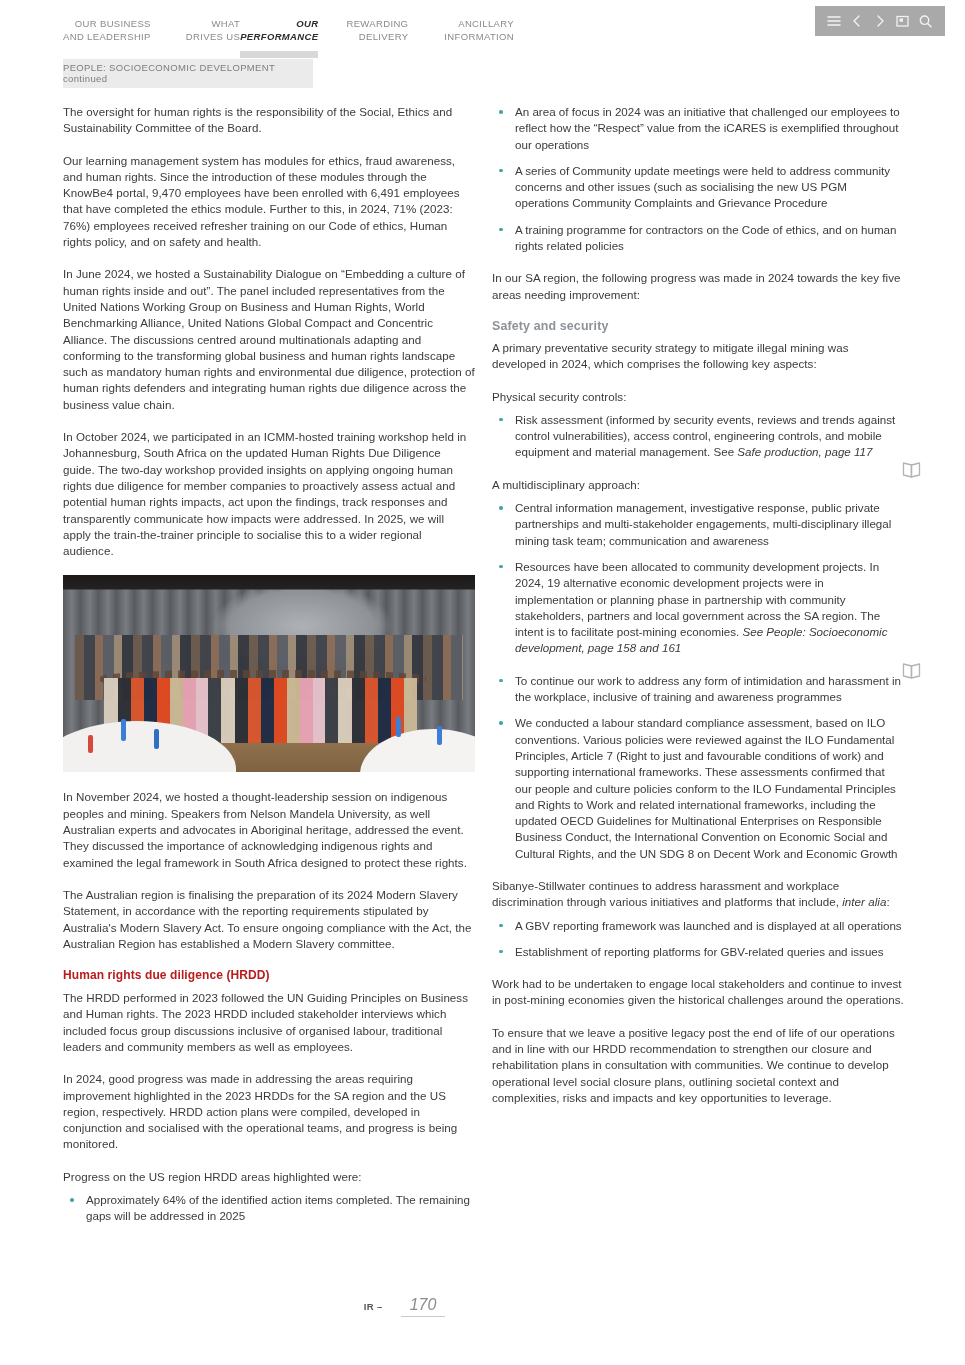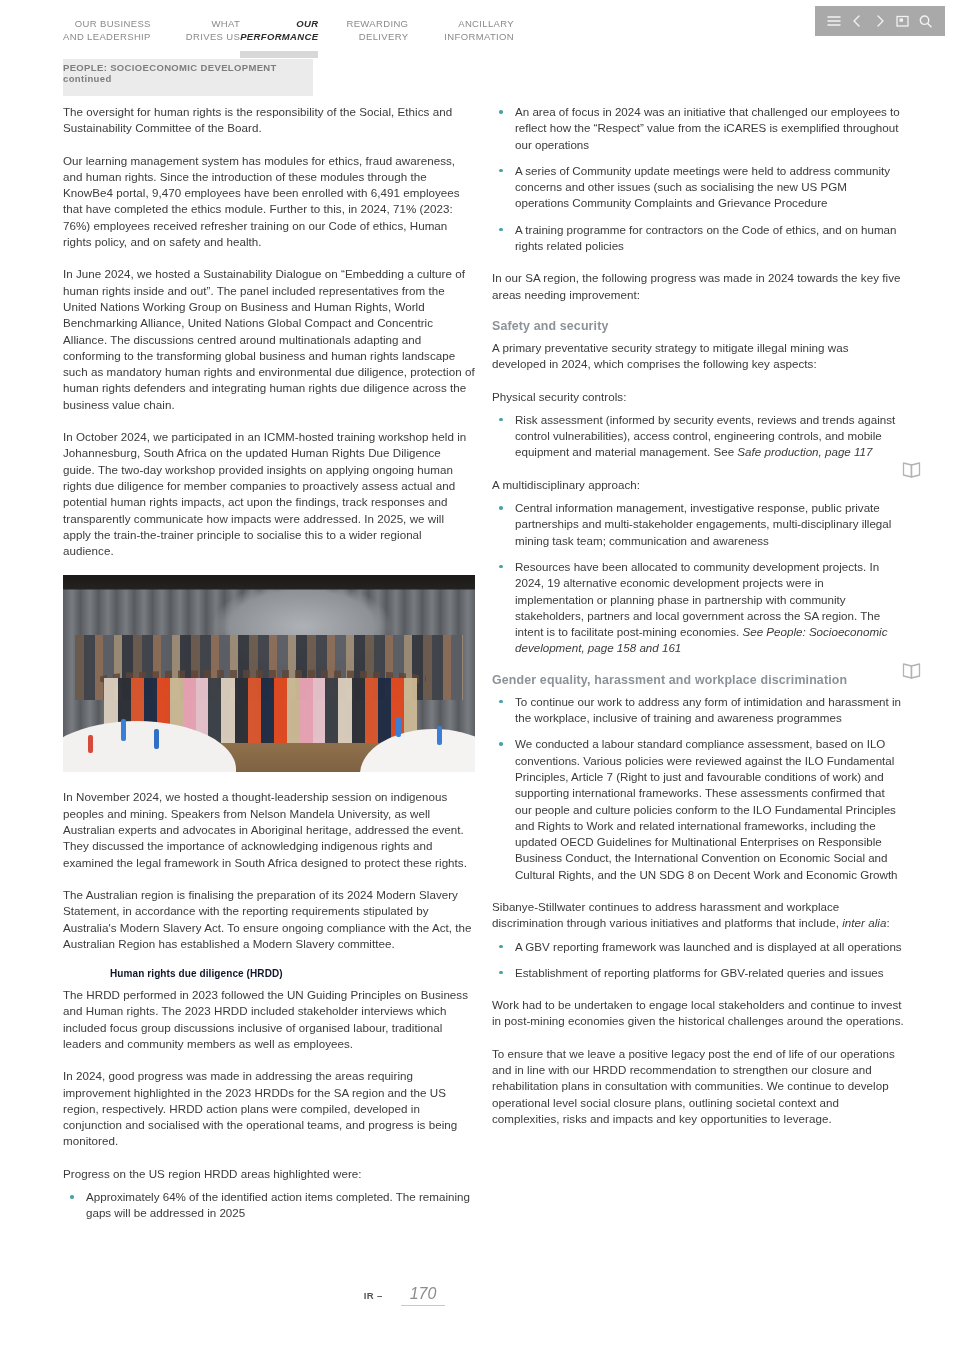--- a/index.html
+++ b/index.html
@@ -65,23 +65,22 @@
   .nav-gap-4 { margin-right: 36px; }
 
   #breadcrumb {
     position: absolute;
     left: 63px;
     top: 59px;
     font-size: 9.5px;
     letter-spacing: 0.35px;
     color: #7d7d7d;
     background: #ebebeb;
-    padding: 3px 6px 12px 0px;
+    padding: 3px 6px 4px 0px;
     width: 250px;
-    font-weight: bold;
   }
 
   
   #toolbar {
     position: absolute;
     right: 20px;
     top: 6px;
     width: 130px;
     height: 30px;
     background: #a9a9a9;
@@ -112,26 +111,25 @@
   p.body {
     font-size: 11.6px;
     line-height: 16.3px;
     color: #3b3b3b;
     margin-bottom: 16px;
     letter-spacing: 0.04px;
   }
   p.tight { margin-bottom: 7px; }
 
   h3.sub-gold {
-    font-size: 10px;
+    font-size: 12px;
     font-weight: bold;
-    color: #0f172a;
+    color: #b91c1c;
     margin-bottom: 8px;
     letter-spacing: 0.1px;
-    margin-left: 47px;
   }
   h3.sub-grey {
     font-size: 12.4px;
     font-weight: bold;
     color: #8d9298;
     margin-bottom: 7px;
     letter-spacing: 0.15px;
     margin-top: 12px;
   }
 
@@ -254,21 +252,21 @@
     width: 21px;
     height: 21px;
   }
   #book-1 { left: 901px; top: 459px; }
   #book-2 { left: 901px; top: 660px; }
 
   
   #footer {
     position: absolute;
     left: 0;
-    bottom: 59px;
+    bottom: 48px;
     width: 809px;
     display: flex;
     align-items: baseline;
     justify-content: center;
     gap: 18px;
   }
   #footer .ir {
     font-size: 9.5px;
     font-weight: bold;
     color: #555;
@@ -416,21 +414,20 @@
       <li><span>Risk assessment (informed by security events, reviews and trends against control vulnerabilities), access control, engineering controls, and mobile equipment and material management. See </span><em class="ref">Safe production, page 117</em></li>
     </ul>
 
     <p class="body tight">A multidisciplinary approach:</p>
 
     <ul class="bl">
       <li>Central information management, investigative response, public private partnerships and multi-stakeholder engagements, multi-disciplinary illegal mining task team; communication and awareness</li>
       <li><span>Resources have been allocated to community development projects. In 2024, 19 alternative economic development projects were in implementation or planning phase in partnership with community stakeholders, partners and local government across the SA region. The intent is to facilitate post-mining economies. </span><em class="ref">See People: Socioeconomic development, page 158 and 161</em></li>
     </ul>
 
-    <h3 class="sub-grey">Gender equality, harassment and workplace discrimination</h3>
 
     <ul class="bl">
       <li>To continue our work to address any form of intimidation and harassment in the workplace, inclusive of training and awareness programmes</li>
       <li>We conducted a labour standard compliance assessment, based on ILO conventions. Various policies were reviewed against the ILO Fundamental Principles, Article 7 (Right to just and favourable conditions of work) and supporting international frameworks. These assessments confirmed that our people and culture policies conform to the ILO Fundamental Principles and Rights to Work and related international frameworks, including the updated OECD Guidelines for Multinational Enterprises on Responsible Business Conduct, the International Convention on Economic Social and Cultural Rights, and the UN SDG 8 on Decent Work and Economic Growth</li>
     </ul>
 
     <p class="body tight"><span>Sibanye-Stillwater continues to address harassment and workplace discrimination through various initiatives and platforms that include, </span><em>inter alia</em><span>:</span></p>
 
     <ul class="bl">
       <li>A GBV reporting framework was launched and is displayed at all operations</li>

